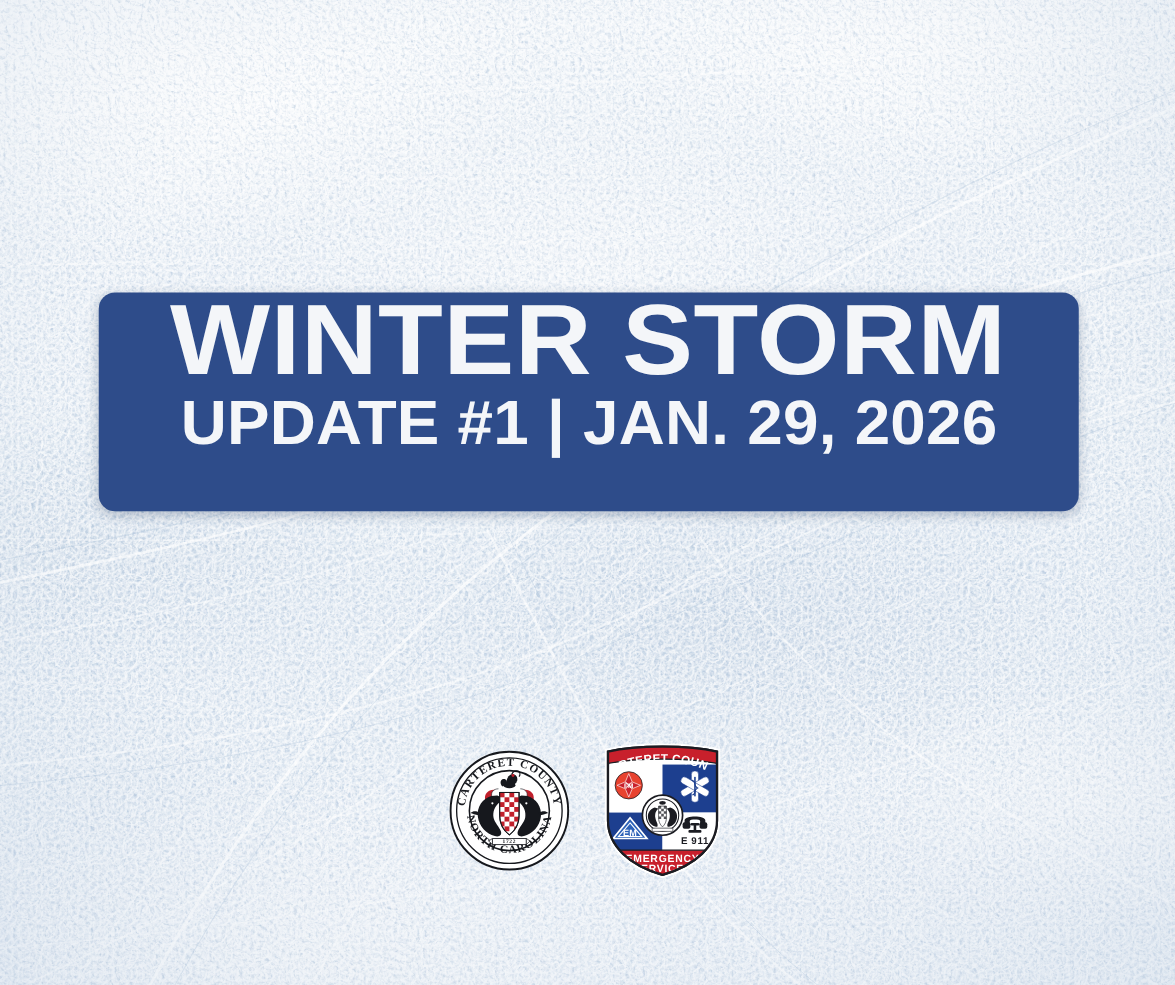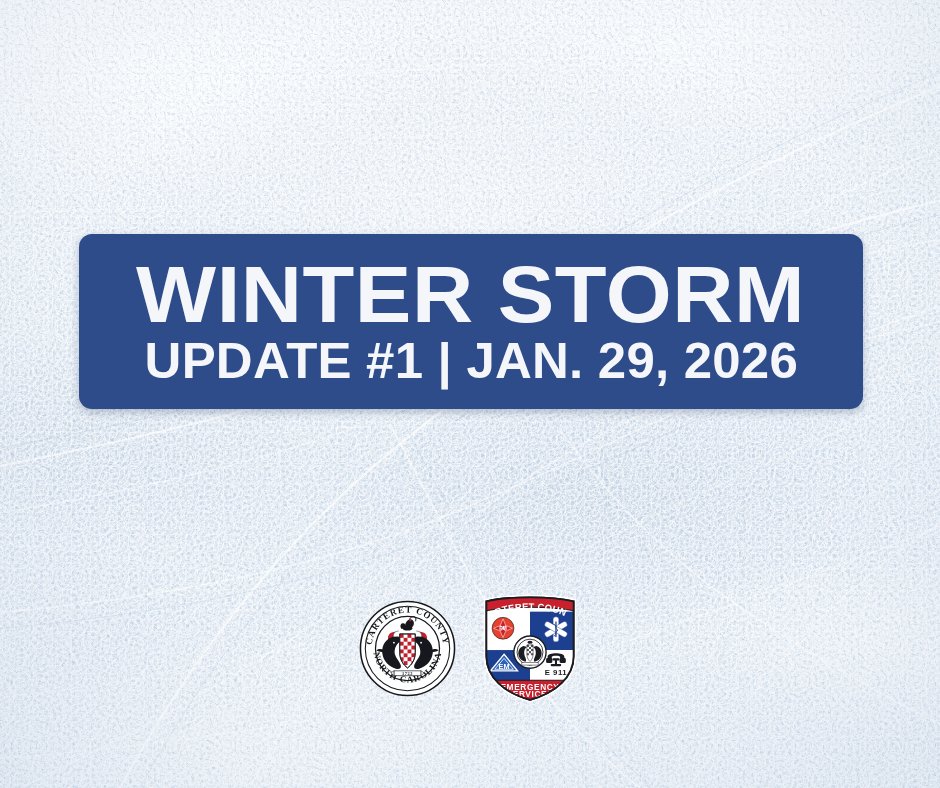--- a/index.html
+++ b/index.html
@@ -111,21 +111,21 @@
     position: absolute;
     left: 79px;
     top: 234px;
     width: 784px;
     height: 175px;
     background: #2e4c8a;
     border-radius: 13px;
     box-shadow: 0 3px 9px rgba(40,60,96,0.30);
     display: flex;
     flex-direction: column;
-    justify-content: center;
+    justify-content: flex-start;
     align-items: center;
     box-sizing: border-box;
     padding: 0 26px;
   }
   .title-main {
     color: #f4f6f9;
     font-family: "Liberation Sans", sans-serif;
     font-weight: bold;
     font-size: 80px;
     line-height: 0.96;

